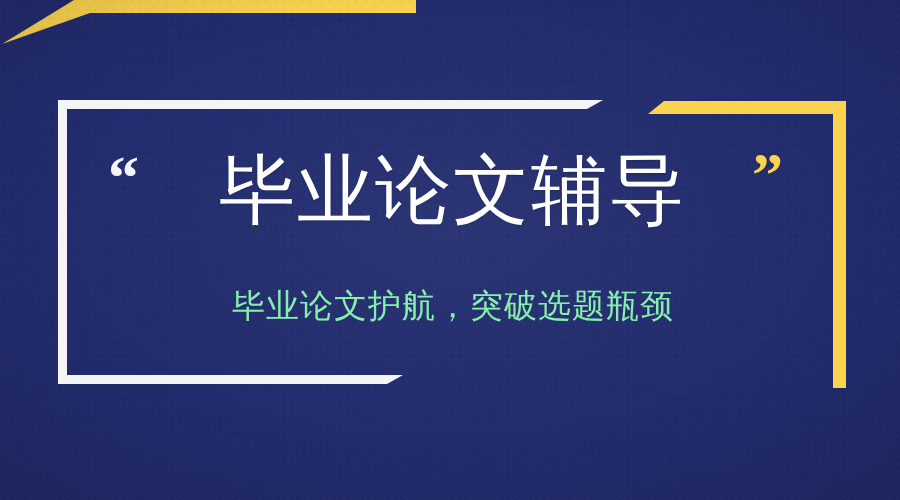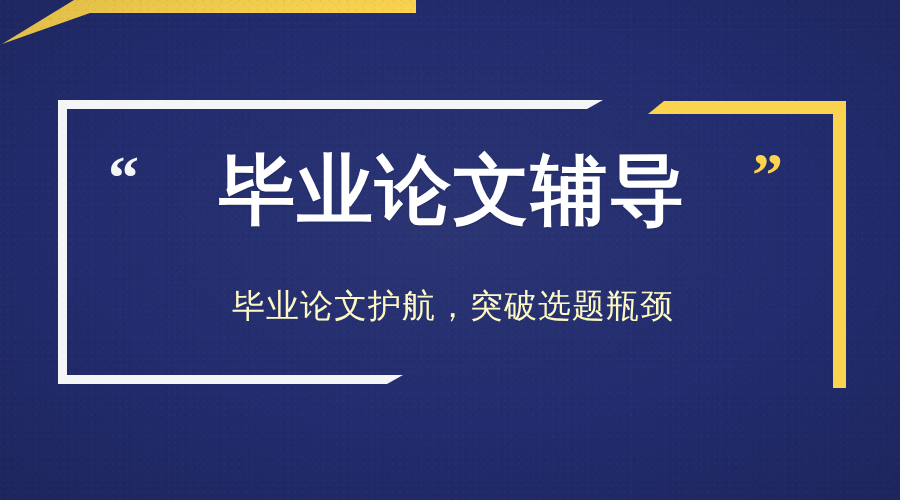--- a/index.html
+++ b/index.html
@@ -95,31 +95,31 @@
     color: #fbd44f;
   }
 
   
   #title {
     position: absolute;
     left: 0; right: 0; top: 152px;
     text-align: center;
     color: #ffffff;
     font-size: 76px;
-    font-weight: 700;
+    font-weight: 400;
     letter-spacing: 2px;
     line-height: 1;
     padding-left: 6px;
     text-shadow: 0 1px 2px rgba(0,0,0,0.18);
   }
   #subtitle {
     position: absolute;
     left: 0; right: 0; top: 289px;
     text-align: center;
-    color: #fef9c3;
+    color: #86efac;
     font-size: 33px;
     font-weight: 500;
     letter-spacing: 1px;
     line-height: 1;
     padding-left: 6px;
   }
 </style>
 </head>
 <body>
 

